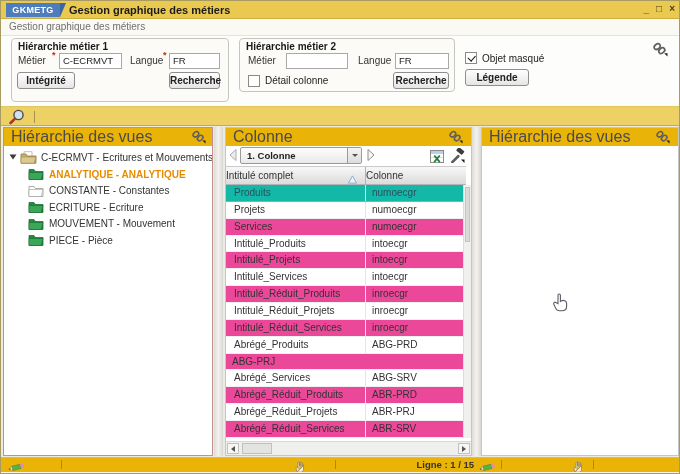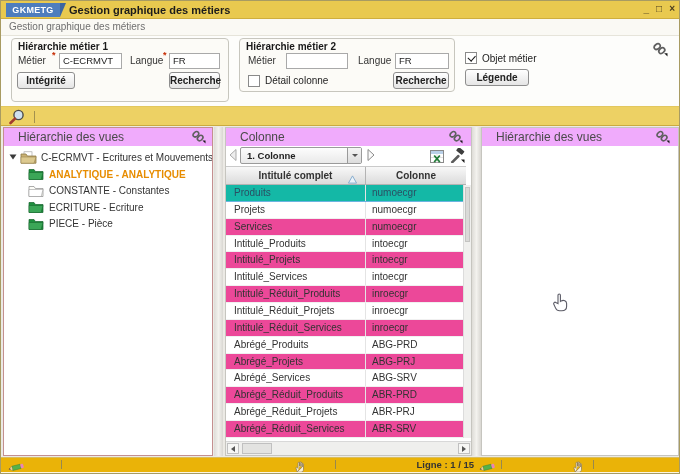--- a/index.html
+++ b/index.html
@@ -34,37 +34,37 @@
 .toolstrip{position:absolute;left:0;top:105px;width:680px;height:20px;background:#EDD164;border-top:1px solid #E2C75E;border-bottom:1px solid #CBAB40}
 .tsep{position:absolute;left:33px;top:4px;height:12px;border-left:1px solid #A3914E}
 
 .panels{position:absolute;left:0;top:125px;width:680px;height:331px;background:#ECEAE5}
 .panel{position:absolute;top:1px;height:329px;background:#fff;overflow:hidden}
 #pleft{left:2px;width:210px;border:1px solid #C48F8F}
 #pcol{left:224px;width:247px;border:1px solid #C6C5BF}
 #pright{left:480px;width:198px;border:1px solid #C6C5BF}
 .splitter{position:absolute;top:1px;width:9px;height:329px;background:linear-gradient(90deg,#DEDCD7,#F3F2EE 50%,#D9D7D2)}
 #sp1{left:213px}#sp2{left:471px}
-.phead{position:relative;height:18px;font-size:12px;color:#4a4a4a;line-height:18px;padding-left:14px;background:#f0abfc}
+.phead{position:relative;height:18px;font-size:16px;color:#4a4a4a;line-height:18px;padding-left:7px;background:#eab308}
 .plink{position:absolute;top:2px}
 
 .tree{position:absolute;left:0;top:21px;right:0;bottom:0}
 .troot{height:17px;display:flex;align-items:center;font-size:10px;color:#333;white-space:nowrap;padding-left:5px}
 .troot .exp{margin-right:3px}
 .troot svg.foldroot{margin-right:4px;flex:none}
 .titem{height:16.5px;display:flex;align-items:center;padding-left:24px;font-size:10px;color:#333;white-space:nowrap}
 .titem .ficon{margin-right:5px;display:inline-flex;flex:none}
 .titem.hl .tlabel{color:#E78C00;font-weight:bold}
 
 .navrow{position:absolute;left:0;top:18px;width:100%;height:20px;background:#fff}
 .combo{position:absolute;left:14px;top:1px;width:122px;height:17px;border:1px solid #9a9a9a;border-radius:2px;background:linear-gradient(#FDFDFD,#E9E9E9);font-size:9.5px;font-weight:bold;line-height:15px;padding-left:6px;color:#222}
 .combo .dd{position:absolute;right:0;top:0;width:14px;height:15px;border-left:1px solid #9a9a9a;background:linear-gradient(#F5F5F5,#DCDCDC);display:flex;align-items:center;justify-content:center}
 .navarrow{position:absolute;top:2px}
 .thead{position:absolute;left:0;top:38px;width:240px;height:19px;display:flex;background:linear-gradient(#F8F8F8,#DBDBDB);border-bottom:1px solid #B3B3B3;border-top:1px solid #CACACA}
-.th{font-size:10px;font-weight:bold;color:#333;text-align:center;line-height:18px;position:relative}
+.th{font-size:10px;font-weight:normal;color:#333;line-height:18px;position:relative}
 .th1{width:140px;border-right:1px solid #B3B3B3}
 .th2{flex:1}
 .tbody{position:absolute;left:0;top:57px;width:240px}
 .trow{display:flex;height:16.87px;border-bottom:1px solid #F0F0F0;background:#fff}
 .trow.alt{background:#ec4899}
 .trow.sel{background:#14b8a6;border-bottom-color:#6CB4E0}
 .trow.sel .tcell{color:#2b4f63}
 .tcell{font-size:10px;color:#333;line-height:16px;overflow:hidden;white-space:nowrap}
 .c0{width:140px;padding-left:8px;border-right:1px solid #E4E4E4}
 .c1{flex:1;padding-left:6px}
@@ -122,21 +122,21 @@
       <div class="flabel" style="left:8px;top:16px">Métier</div>
       <div class="field" style="left:46px;top:14px;width:62px"></div>
       <div class="flabel" style="left:118px;top:16px">Langue</div>
       <div class="field" style="left:155px;top:14px;width:54px">FR</div>
       <div class="cb" id="cb-detail" style="left:8px;top:36px"></div>
       <div class="cblabel" style="left:25px;top:36px">Détail colonne</div>
       <div class="btn" style="left:153px;top:33px;width:56px">Recherche</div>
     </div>
 
     <div class="cb checked" id="cb-masque" style="left:464px;top:16px"></div>
-    <div class="cblabel" style="left:481px;top:17px">Objet métier</div>
+    <div class="cblabel" style="left:481px;top:17px">Objet masqué</div>
     <div class="btn" style="left:464px;top:33px;width:64px">Légende</div>
 
     <span class="iconbtn" style="left:651px;top:6px">
       <svg width="16" height="15" viewBox="0 0 16 15">
           <g fill="none" stroke="#5f5f5f" stroke-width="1.7">
             <ellipse cx="5.2" cy="4.6" rx="3.3" ry="2.4" transform="rotate(-40 5.2 4.6)"></ellipse>
             <ellipse cx="9.8" cy="8.6" rx="3.3" ry="2.4" transform="rotate(-40 9.8 8.6)"></ellipse>
           </g>
           <path d="M12.2 11.2h3.3v3.3z" fill="#1a1a1a"></path>
         </svg>
@@ -210,20 +210,29 @@
               </span>
               <span class="tlabel">ECRITURE - Ecriture</span>
             </div>
             <div class="titem">
               <span class="ficon">
                 <svg width="16" height="12" viewBox="0 0 16 12">
                   <path d="M1 1.5h5l1.4 2H15v8H1z" fill="#1E8E3E" stroke="#14632B" stroke-width="0.7"></path>
                   <path d="M1 4.5h14l-1.8 7H1z" fill="#3BA657" stroke="#14632B" stroke-width="0.5"></path>
                 </svg>
               </span>
+              <span class="tlabel">MOUVEMENT - Mouvement</span>
+            </div>
+            <div class="titem">
+              <span class="ficon">
+                <svg width="16" height="12" viewBox="0 0 16 12">
+                  <path d="M1 1.5h5l1.4 2H15v8H1z" fill="#1E8E3E" stroke="#14632B" stroke-width="0.7"></path>
+                  <path d="M1 4.5h14l-1.8 7H1z" fill="#3BA657" stroke="#14632B" stroke-width="0.5"></path>
+                </svg>
+              </span>
               <span class="tlabel">PIECE - Pièce</span>
             </div>
           </div>
       </div>
     </div>
 
     <div class="splitter" id="sp1"></div>
 
     <div class="panel" id="pcol">
       <div class="phead">
@@ -319,21 +328,20 @@
           </div>
           <div class="trow alt">
             <div class="tcell c0">Intitulé_Réduit_Services</div>
             <div class="tcell c1">inroecgr</div>
           </div>
           <div class="trow">
             <div class="tcell c0">Abrégé_Produits</div>
             <div class="tcell c1">ABG-PRD</div>
           </div>
           <div class="trow alt">
-            <div class="tcell c0">Abrégé_Projets</div>
             <div class="tcell c1">ABG-PRJ</div>
           </div>
           <div class="trow">
             <div class="tcell c0">Abrégé_Services</div>
             <div class="tcell c1">ABG-SRV</div>
           </div>
           <div class="trow alt">
             <div class="tcell c0">Abrégé_Réduit_Produits</div>
             <div class="tcell c1">ABR-PRD</div>
           </div>

